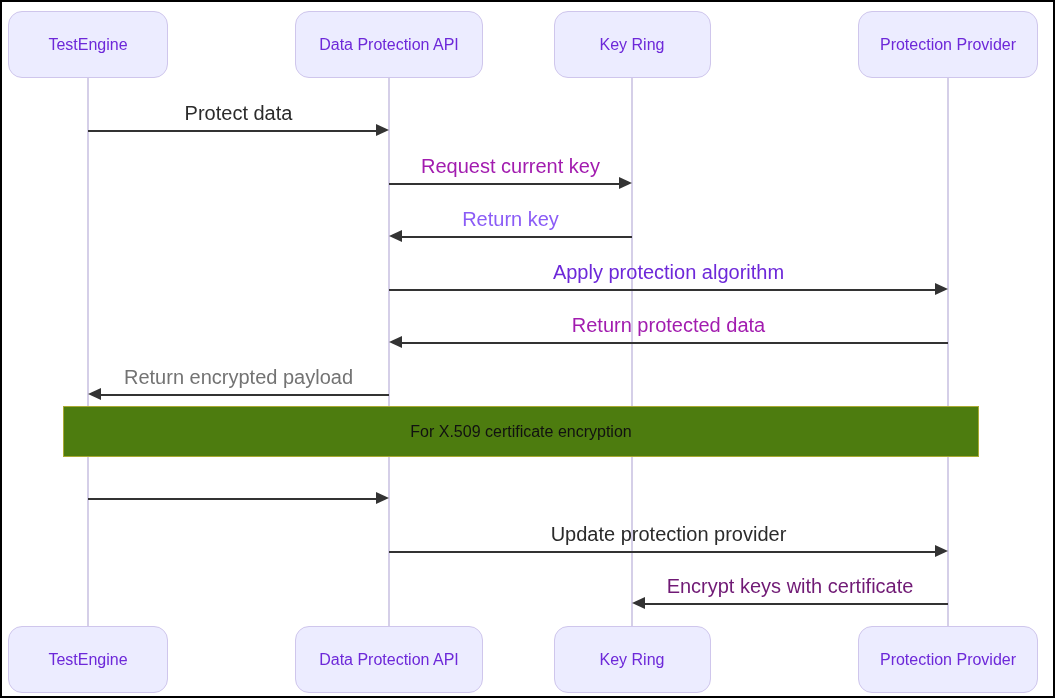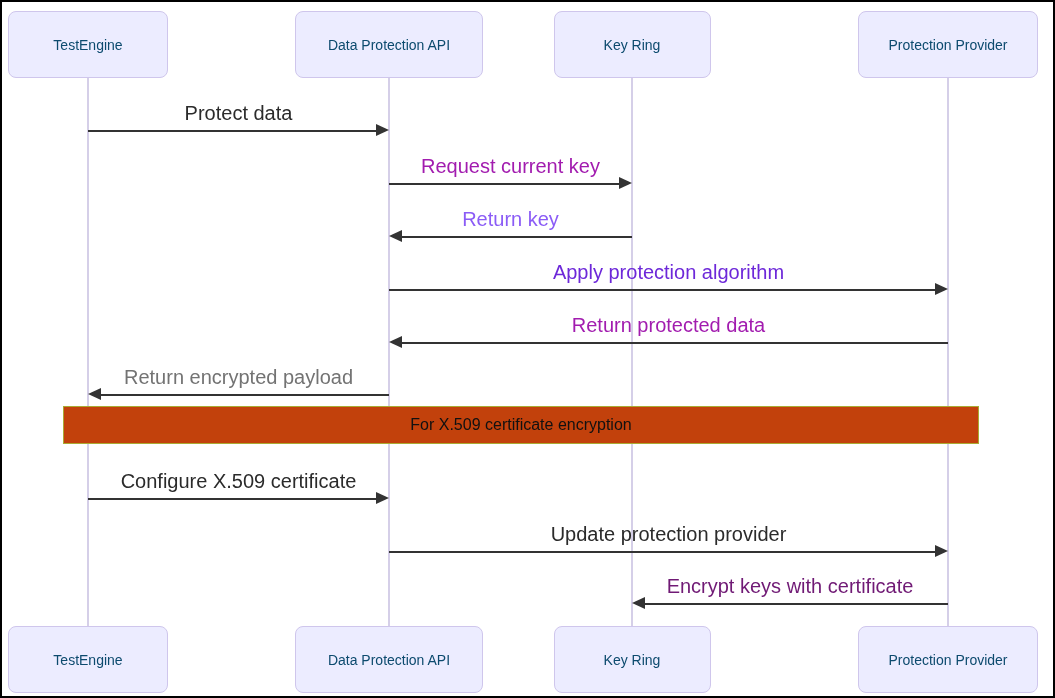--- a/index.html
+++ b/index.html
@@ -19,26 +19,26 @@
   }
   .lifeline {
     position: absolute;
     width: 2px;
     z-index: 1;
   }
   .actor-box {
     position: absolute;
     box-sizing: border-box;
     border: 1px solid;
-    border-radius: 8px;
+    border-radius: 14px;
     display: flex;
     align-items: center;
     justify-content: center;
-    font-size: 14px;
-    color: #0c4a6e;
+    font-size: 16px;
+    color: #6d28d9;
     z-index: 3;
   }
   .msg-label {
     position: absolute;
     transform: translateX(-50%);
     white-space: nowrap;
     font-size: 20px;
     color: #2b2b2b;
     z-index: 2;
   }
@@ -86,28 +86,27 @@
     <div class="msg-head" style="top: 281px; border-top: 6px solid transparent; border-bottom: 6px solid transparent; left: 933px; border-left: 13px solid rgb(51, 51, 51);"></div>
     <div class="msg-label" style="left: 666.5px; top: 259px; color: #6d28d9;">Apply protection algorithm</div>
     <div class="msg-line" style="left: 397px; width: 549px; top: 340px; background: rgb(51, 51, 51);"></div>
     <div class="msg-head" style="top: 334px; border-top: 6px solid transparent; border-bottom: 6px solid transparent; left: 387px; border-right: 13px solid rgb(51, 51, 51);"></div>
     <div class="msg-label" style="left: 666.5px; top: 312px; color: #a21caf;">Return protected data</div>
     <div class="msg-line" style="left: 96px; width: 291px; top: 392px; background: rgb(51, 51, 51);"></div>
     <div class="msg-head" style="top: 386px; border-top: 6px solid transparent; border-bottom: 6px solid transparent; left: 86px; border-right: 13px solid rgb(51, 51, 51);"></div>
     <div class="msg-label" style="left: 236.5px; top: 364px; color: #737373;">Return encrypted payload</div>
     <div class="msg-line" style="left: 86px; width: 291px; top: 496px; background: rgb(51, 51, 51);"></div>
     <div class="msg-head" style="top: 490px; border-top: 6px solid transparent; border-bottom: 6px solid transparent; left: 374px; border-left: 13px solid rgb(51, 51, 51);"></div>
-    <div class="msg-label" style="left: 236.5px; top: 468px; color: rgb(43, 43, 43);">Configure X.509 certificate</div>
     <div class="msg-line" style="left: 387px; width: 549px; top: 549px; background: rgb(51, 51, 51);"></div>
     <div class="msg-head" style="top: 543px; border-top: 6px solid transparent; border-bottom: 6px solid transparent; left: 933px; border-left: 13px solid rgb(51, 51, 51);"></div>
     <div class="msg-label" style="left: 666.5px; top: 521px; color: rgb(43, 43, 43);">Update protection provider</div>
     <div class="msg-line" style="left: 640px; width: 306px; top: 601px; background: rgb(51, 51, 51);"></div>
     <div class="msg-head" style="top: 595px; border-top: 6px solid transparent; border-bottom: 6px solid transparent; left: 630px; border-right: 13px solid rgb(51, 51, 51);"></div>
     <div class="msg-label" style="left: 788px; top: 573px; color: #701a75;">Encrypt keys with certificate</div>
-    <div class="note-box" style="left: 61px; top: 404px; width: 916px; height: 38px; background: #c2410c; border-color: rgb(170, 170, 51);">For X.509 certificate encryption</div>
+    <div class="note-box" style="left: 61px; top: 404px; width: 916px; height: 51px; background: #4d7c0f; border-color: rgb(170, 170, 51);">For X.509 certificate encryption</div>
     <div class="actor-box" style="left: 6px; top: 9px; width: 160px; height: 67px; background: rgb(236, 236, 255); border-color: rgb(207, 198, 236);">TestEngine</div>
     <div class="actor-box" style="left: 293px; top: 9px; width: 188px; height: 67px; background: rgb(236, 236, 255); border-color: rgb(207, 198, 236);">Data Protection API</div>
     <div class="actor-box" style="left: 551.5px; top: 9px; width: 157px; height: 67px; background: rgb(236, 236, 255); border-color: rgb(207, 198, 236);">Key Ring</div>
     <div class="actor-box" style="left: 856px; top: 9px; width: 180px; height: 67px; background: rgb(236, 236, 255); border-color: rgb(207, 198, 236);">Protection Provider</div>
     <div class="actor-box" style="left: 6px; top: 624px; width: 160px; height: 67px; background: rgb(236, 236, 255); border-color: rgb(207, 198, 236);">TestEngine</div>
     <div class="actor-box" style="left: 293px; top: 624px; width: 188px; height: 67px; background: rgb(236, 236, 255); border-color: rgb(207, 198, 236);">Data Protection API</div>
     <div class="actor-box" style="left: 551.5px; top: 624px; width: 157px; height: 67px; background: rgb(236, 236, 255); border-color: rgb(207, 198, 236);">Key Ring</div>
     <div class="actor-box" style="left: 856px; top: 624px; width: 180px; height: 67px; background: rgb(236, 236, 255); border-color: rgb(207, 198, 236);">Protection Provider</div>
   </div>
 

